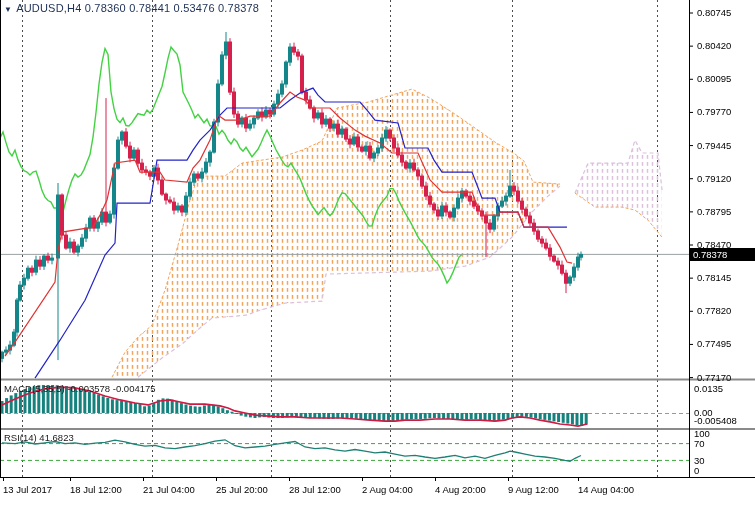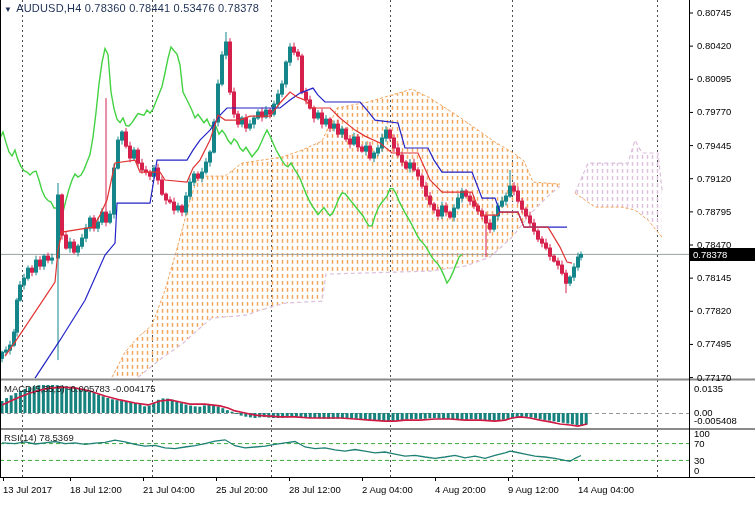--- a/index.html
+++ b/index.html
@@ -545,17 +545,17 @@
         <text x="508" y="493" font-size="9.5" fill="#000000">9 Aug 12:00</text>
         <line x1="578.5" y1="478" x2="578.5" y2="481" stroke="#000" stroke-width="1"></line>
         <text x="578" y="493" font-size="9.5" fill="#000000">14 Aug 04:00</text>
       </g>
     </svg>
 
   <div class="sym">
     <span class="tri">▼</span><span>AUDUSD,H4  0.78360 0.78441 0.53476 0.78378</span>
   </div>
 
-  <div class="ind-label macd">MACD(5,35,5) -0.005783 -0.004175</div>
-  <div class="ind-label rsi">RSI(14) 78.5369</div>
+  <div class="ind-label macd">MACD(5,35,5) -0.003578 -0.004175</div>
+  <div class="ind-label rsi">RSI(14) 41.6823</div>
 
   <div class="price-badge">0.78378</div>
 </div>
 
 </body></html>

